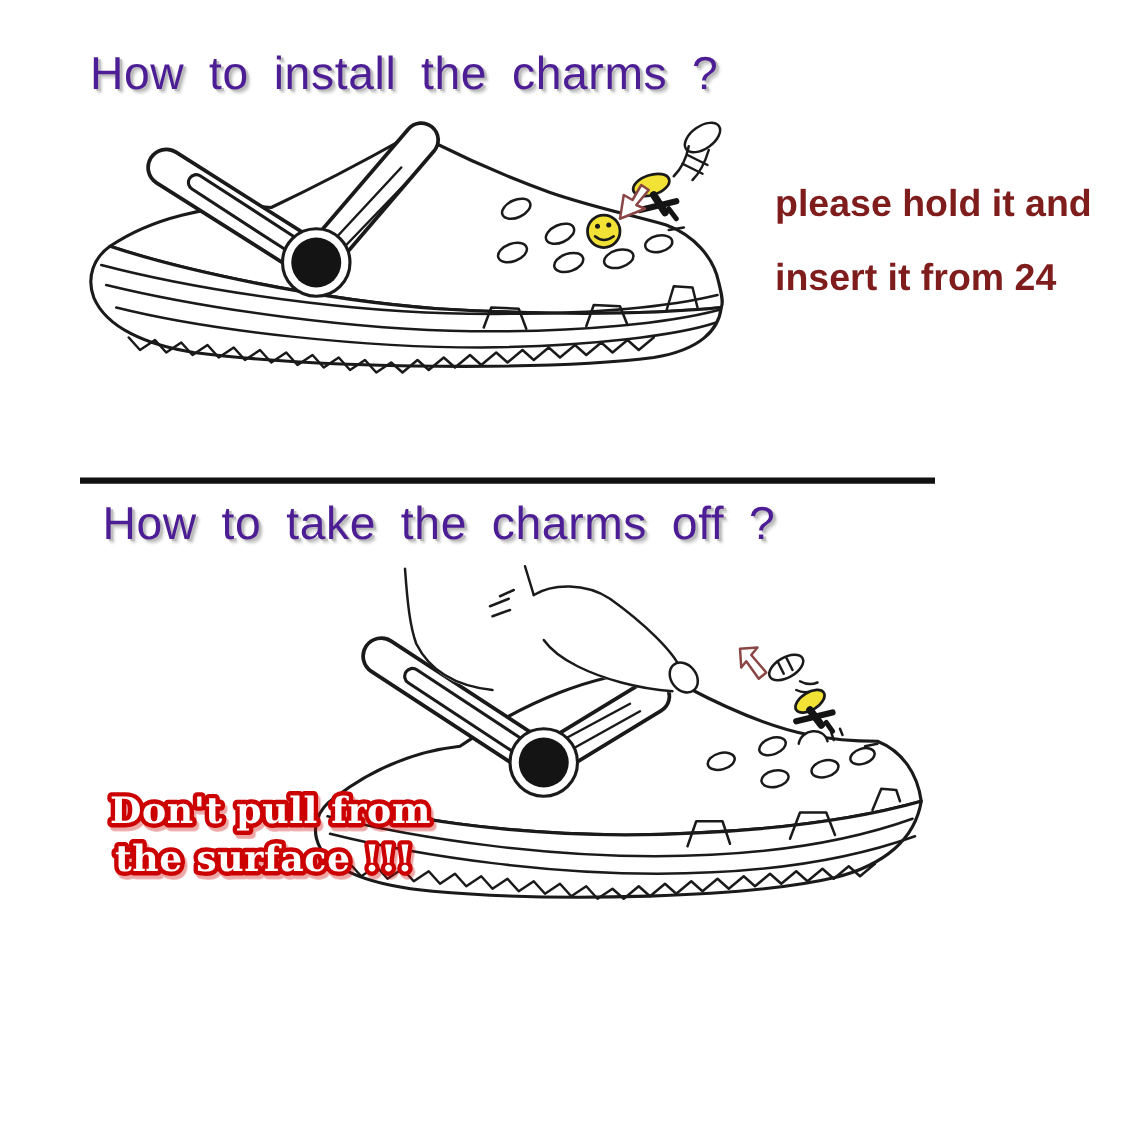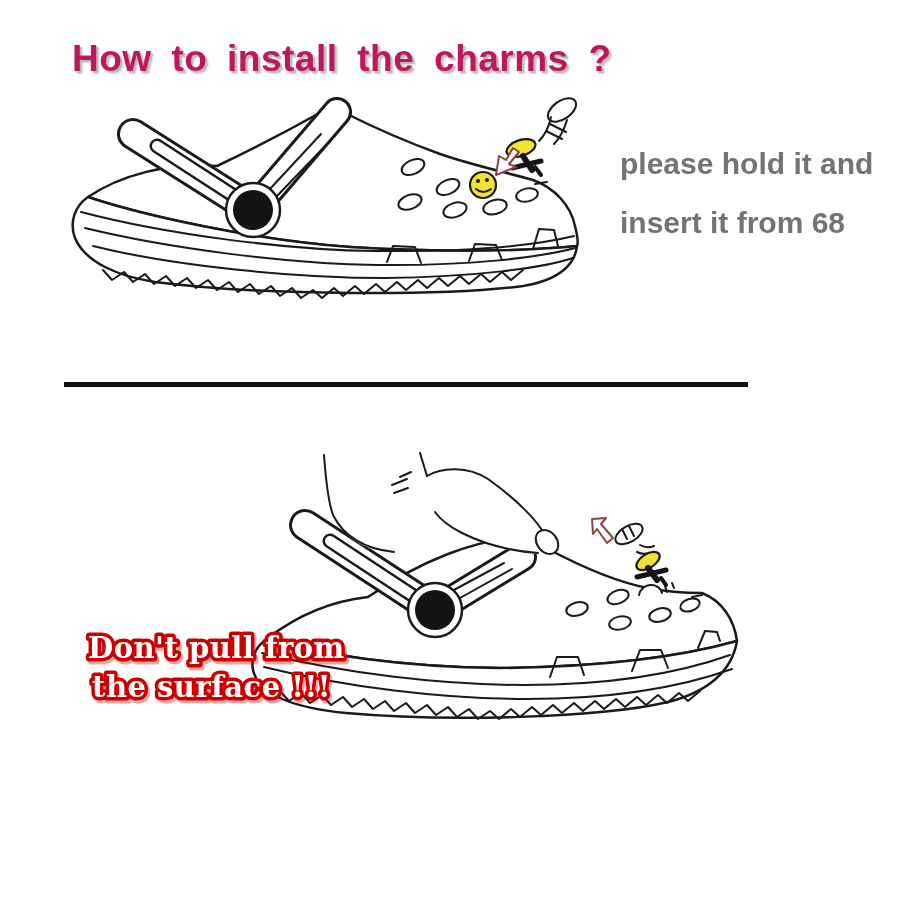--- a/index.html
+++ b/index.html
@@ -1,25 +1,25 @@
 <!DOCTYPE html>
 <html><head>
 <meta charset="utf-8">
 <style>
   html,body{margin:0;padding:0;background:#fff;}
   .stage{position:relative;width:900px;height:900px;background:#fff;overflow:hidden;
          font-family:"Liberation Sans",sans-serif;}
-  .title{position:absolute;color:#be185d;font-weight:700;font-size:37px;letter-spacing:.5px;
+  .title{position:absolute;color:#4c1d95;font-weight:400;font-size:37px;letter-spacing:.5px;
          word-spacing:9px;white-space:nowrap;
          text-shadow:2px 2px 0 #bdbdbd,3px 3px 2px rgba(120,120,120,.35);}
   #title-install{left:72px;top:38px;}
   #title-remove{left:82px;top:398px;}
   .divider{position:absolute;left:64px;top:382px;width:684px;height:5px;background:#111;}
   .note-right{position:absolute;left:620px;top:134px;width:276px;}
-  .note-right div{color:#737373;font-weight:700;font-size:30px;line-height:59px;white-space:nowrap;}
+  .note-right div{color:#7f1d1d;font-weight:700;font-size:30px;line-height:59px;white-space:nowrap;}
   .footer{position:absolute;left:82px;top:733px;width:810px;}
   .footer div{color:#cc1a1f;font-weight:600;font-size:30px;line-height:51px;white-space:nowrap;
               transform:scaleX(.98);transform-origin:left;letter-spacing:-.2px;}
   svg{position:absolute;overflow:visible;}
   #illu-install{left:55px;top:84px;}
   #illu-remove{left:80px;top:445px;}
   .ln{stroke:#1a1a1a;stroke-width:2.5;fill:none;stroke-linecap:round;stroke-linejoin:round;}
   .ln2{stroke:#1a1a1a;stroke-width:2;fill:none;stroke-linecap:round;stroke-linejoin:round;}
   .wfill{fill:#fff;}
   .warn{font-family:"DejaVu Serif",serif;font-weight:bold;font-size:29px;
@@ -95,25 +95,26 @@
       <ellipse cx="466" cy="64" rx="15" ry="8" transform="rotate(-18 466 64)" fill="#f2e235" stroke="#1a1a1a" stroke-width="2.2"></ellipse>
       <path d="M 468,72 L 477,86" stroke="#141414" stroke-width="6" stroke-linecap="round"></path>
       <path d="M 457,84 L 486,77" stroke="#141414" stroke-width="5" stroke-linecap="round"></path>
       <path d="M 480,83 l 6,8" stroke="#141414" stroke-width="4" stroke-linecap="round"></path>
     </g>
     <path d="M 458,64 L 464,68 L 454,80 L 461,83 L 441,91 L 444,72 L 451,76 Z" fill="#fff" stroke="#8a4545" stroke-width="2" stroke-linejoin="round"></path>
   </svg>
 
   <div class="note-right">
     <div>please hold it and</div>
-    <div>insert it from 68</div>
+    <div>insert it from 24</div>
   </div>
 
   <div class="divider"></div>
 
+  <div class="title" id="title-remove">How to take the charms off ?</div>
 
   <svg id="illu-remove" width="700" height="285" viewBox="0 0 700 285">
     <g>
       <path class="ln wfill" d="M 188,193 C 218,170 252,156 288,152 C 340,116 396,94 442,92 C 456,92 466,96 468,104
            C 502,122 536,137 568,143 C 592,148 612,148 622,148 C 642,156 654,174 657,196
            C 600,212 520,222 420,223 C 320,222 240,210 188,193 Z"></path>
       <path class="ln wfill" d="M 188,193 C 174,202 168,218 176,233 C 188,254 224,264 266,268 C 366,277 520,273 588,257
            C 628,247 652,226 657,196 C 600,212 520,222 420,223 C 320,222 240,210 188,193 Z"></path>
       <path class="ln2" d="M 182,208 C 262,228 362,240 444,240 C 524,240 594,230 650,210"></path>
       <path class="ln2" d="M 184,222 C 264,242 364,254 446,254 C 526,254 596,244 652,224"></path>

